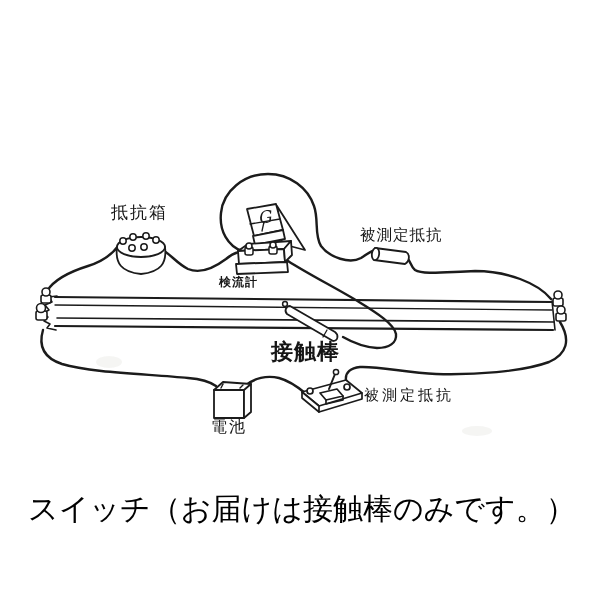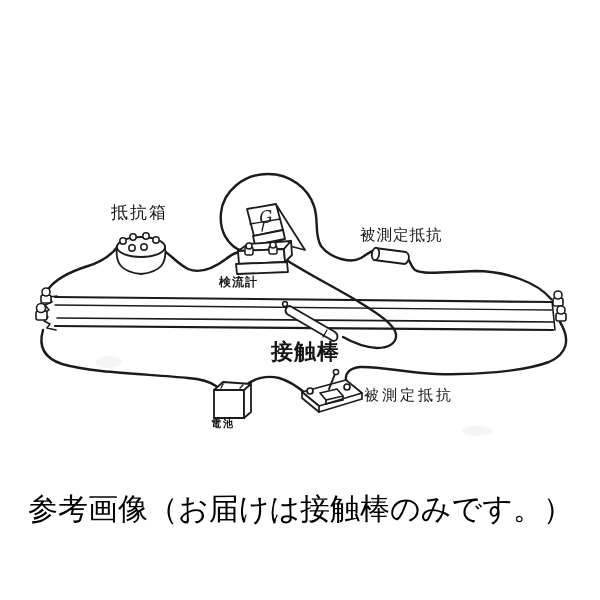--- a/index.html
+++ b/index.html
@@ -9,21 +9,21 @@
   }
   .stage svg{position:absolute;left:0;top:0;}
   .lbl{
     position:absolute;color:#161616;white-space:nowrap;line-height:1.05;
     font-family:"Liberation Sans","DejaVu Sans",sans-serif;
   }
   .lbl-resbox{left:111px;top:204px;font-size:17px;letter-spacing:2px;font-weight:500;text-align:center;}
   .lbl-meas{left:360px;top:227px;font-size:15.5px;letter-spacing:1px;font-weight:400;}
   .lbl-galv{left:219px;top:276px;font-size:12px;letter-spacing:1px;font-weight:700;}
   .lbl-rod{left:271px;top:340px;font-size:22px;letter-spacing:1px;font-weight:700;}
-  .lbl-batt{left:211px;top:419px;font-size:10px;letter-spacing:2px;font-weight:700;}
+  .lbl-batt{left:211px;top:419px;font-size:16px;letter-spacing:2px;font-weight:400;}
   .lbl-sw1{left:364px;top:387px;font-size:15px;letter-spacing:3px;font-weight:500;}
   .lbl-sw2{left:362px;top:406px;font-size:15px;letter-spacing:1px;font-weight:500;}
   .caption{
     position:absolute;left:28px;top:489px;font-size:30px;letter-spacing:0px;
     color:#000;font-weight:500;white-space:nowrap;
   }
   .smudge{position:absolute;border-radius:50%;background:#ededea;opacity:.55;}
 </style>
 </head>
 <body>
@@ -136,15 +136,15 @@
   <div class="smudge" style="left:96px;top:356px;width:26px;height:12px;"></div>
   <div class="smudge" style="left:462px;top:426px;width:30px;height:10px;"></div>
 
   <div class="lbl lbl-resbox">抵抗箱</div>
   <div class="lbl lbl-meas">被測定抵抗</div>
   <div class="lbl lbl-galv">検流計</div>
   <div class="lbl lbl-rod">接触棒</div>
   <div class="lbl lbl-batt">電池</div>
   <div class="lbl lbl-sw1">被測定抵抗</div>
 
-  <div class="caption">参考画像（お届けは接触棒のみです。）</div>
+  <div class="caption">スイッチ（お届けは接触棒のみです。）</div>
 
 </div>
 
 </body></html>

